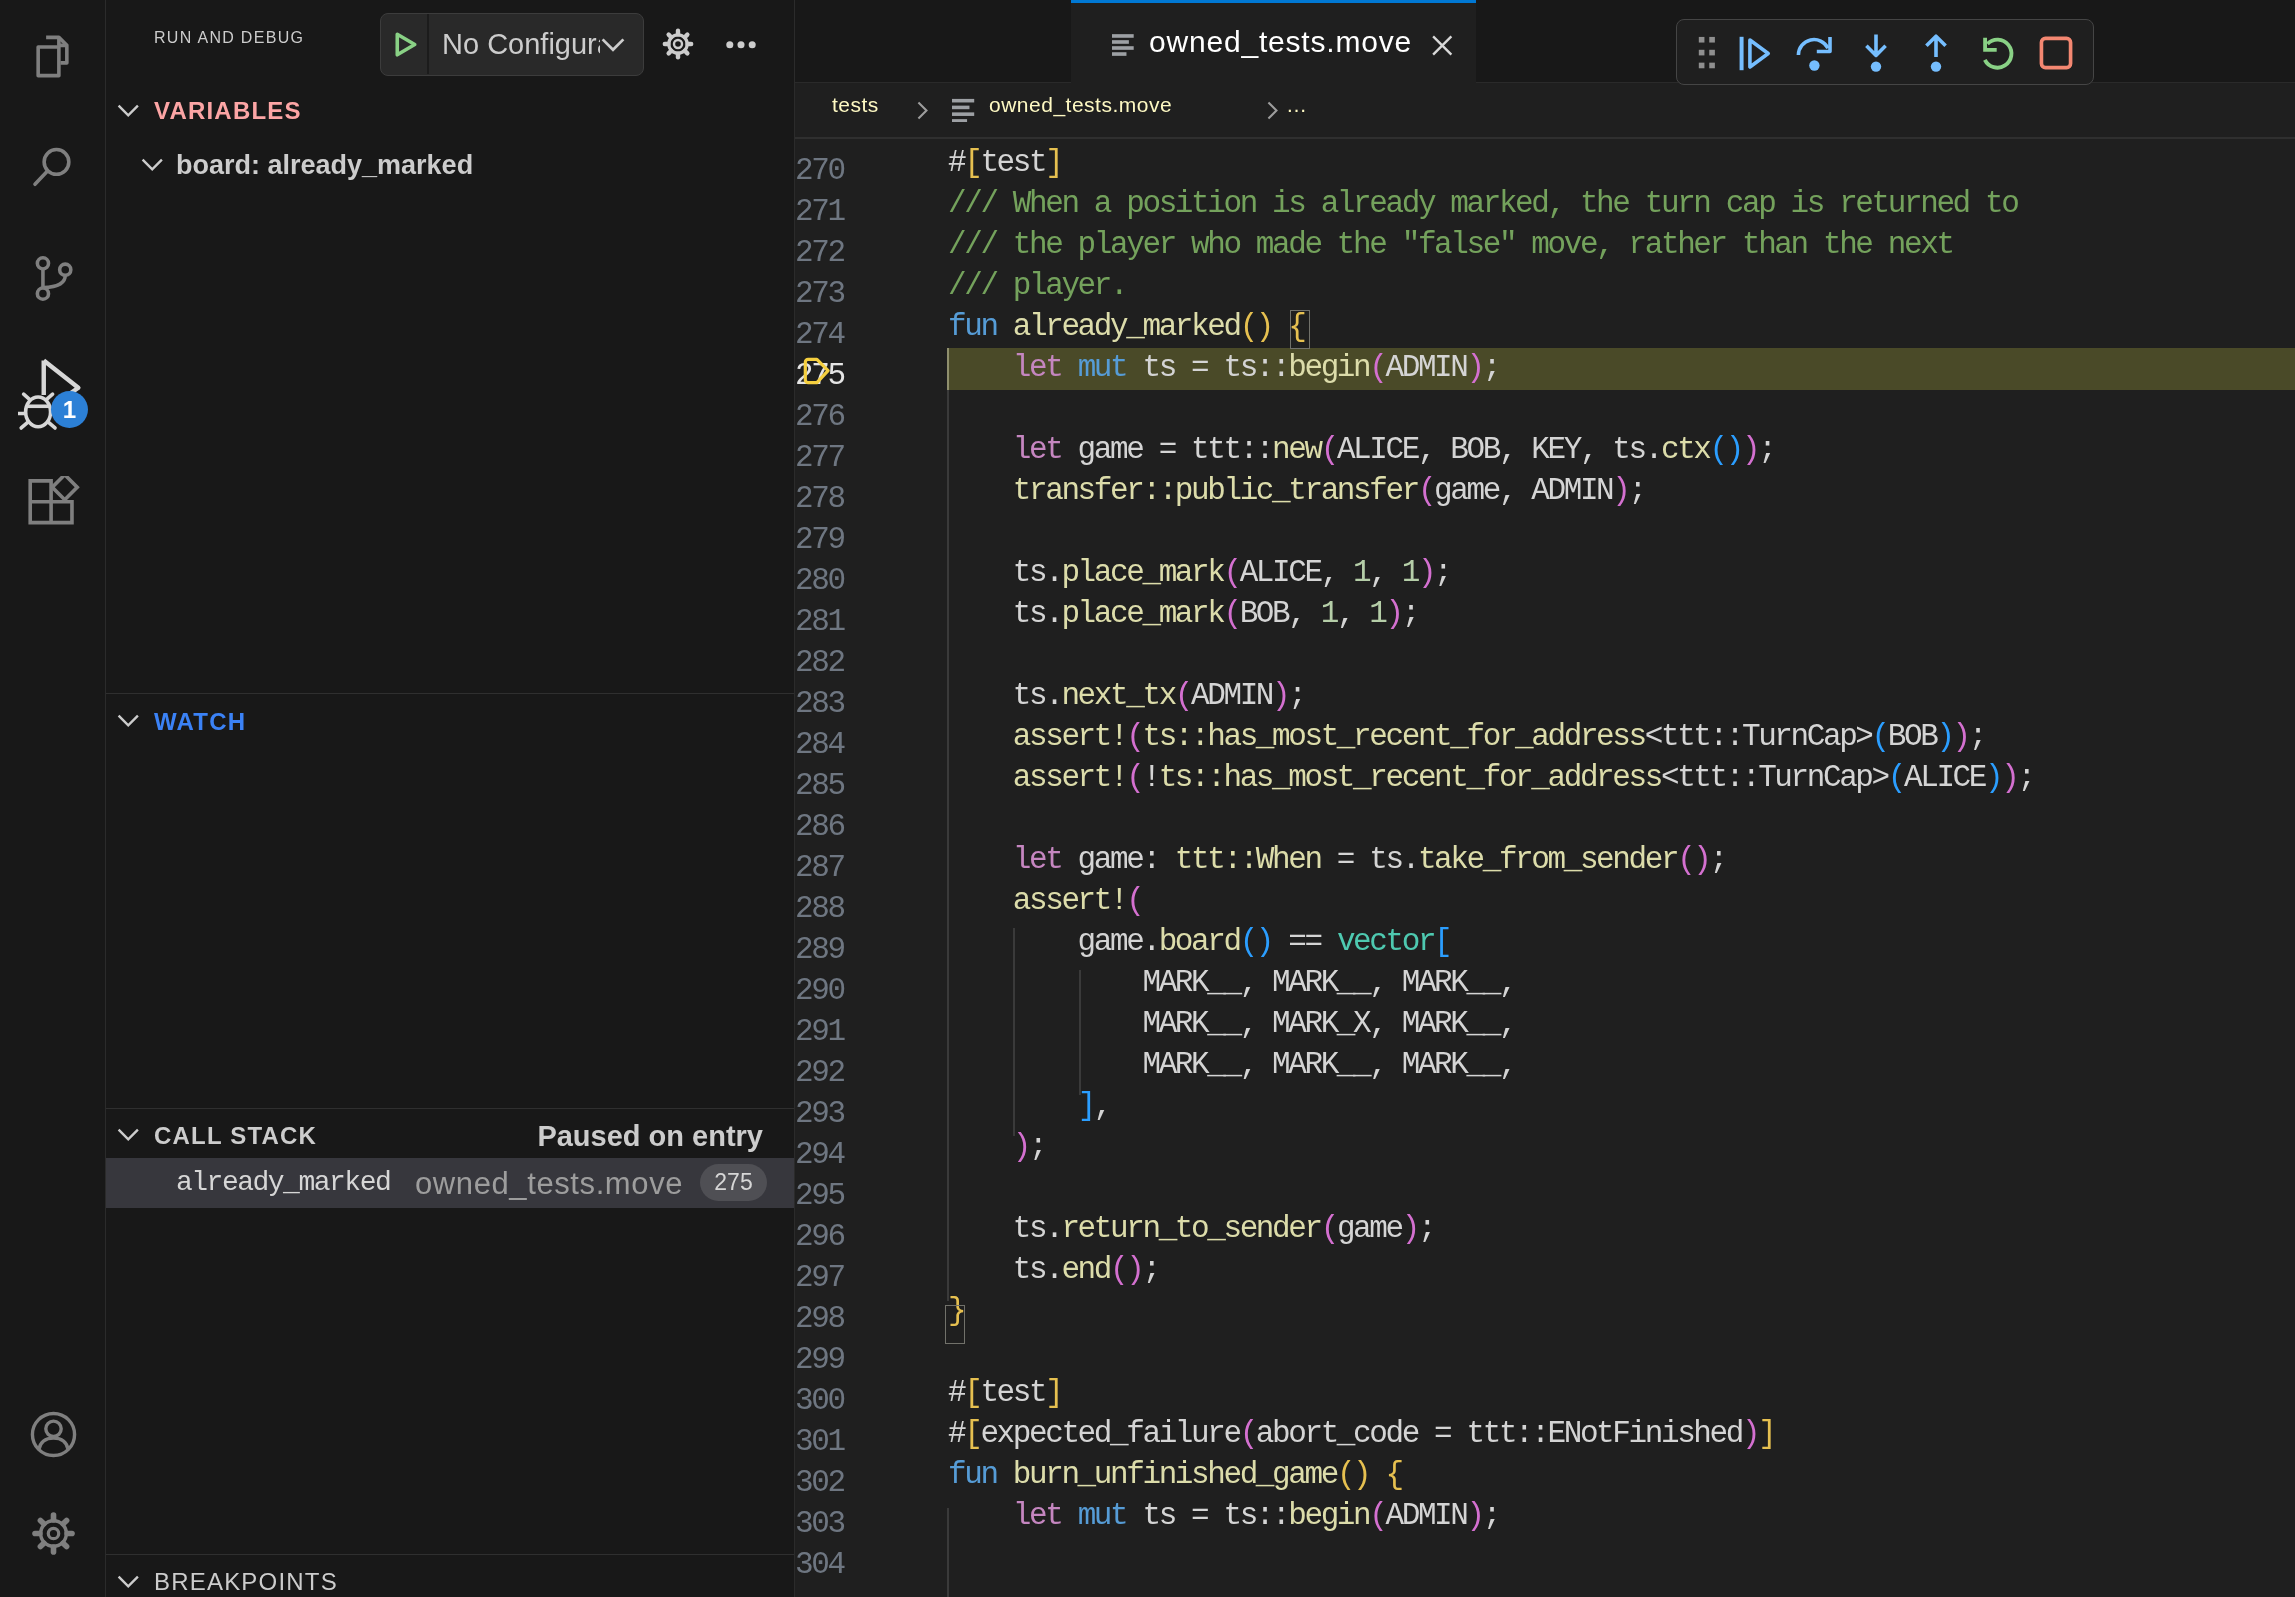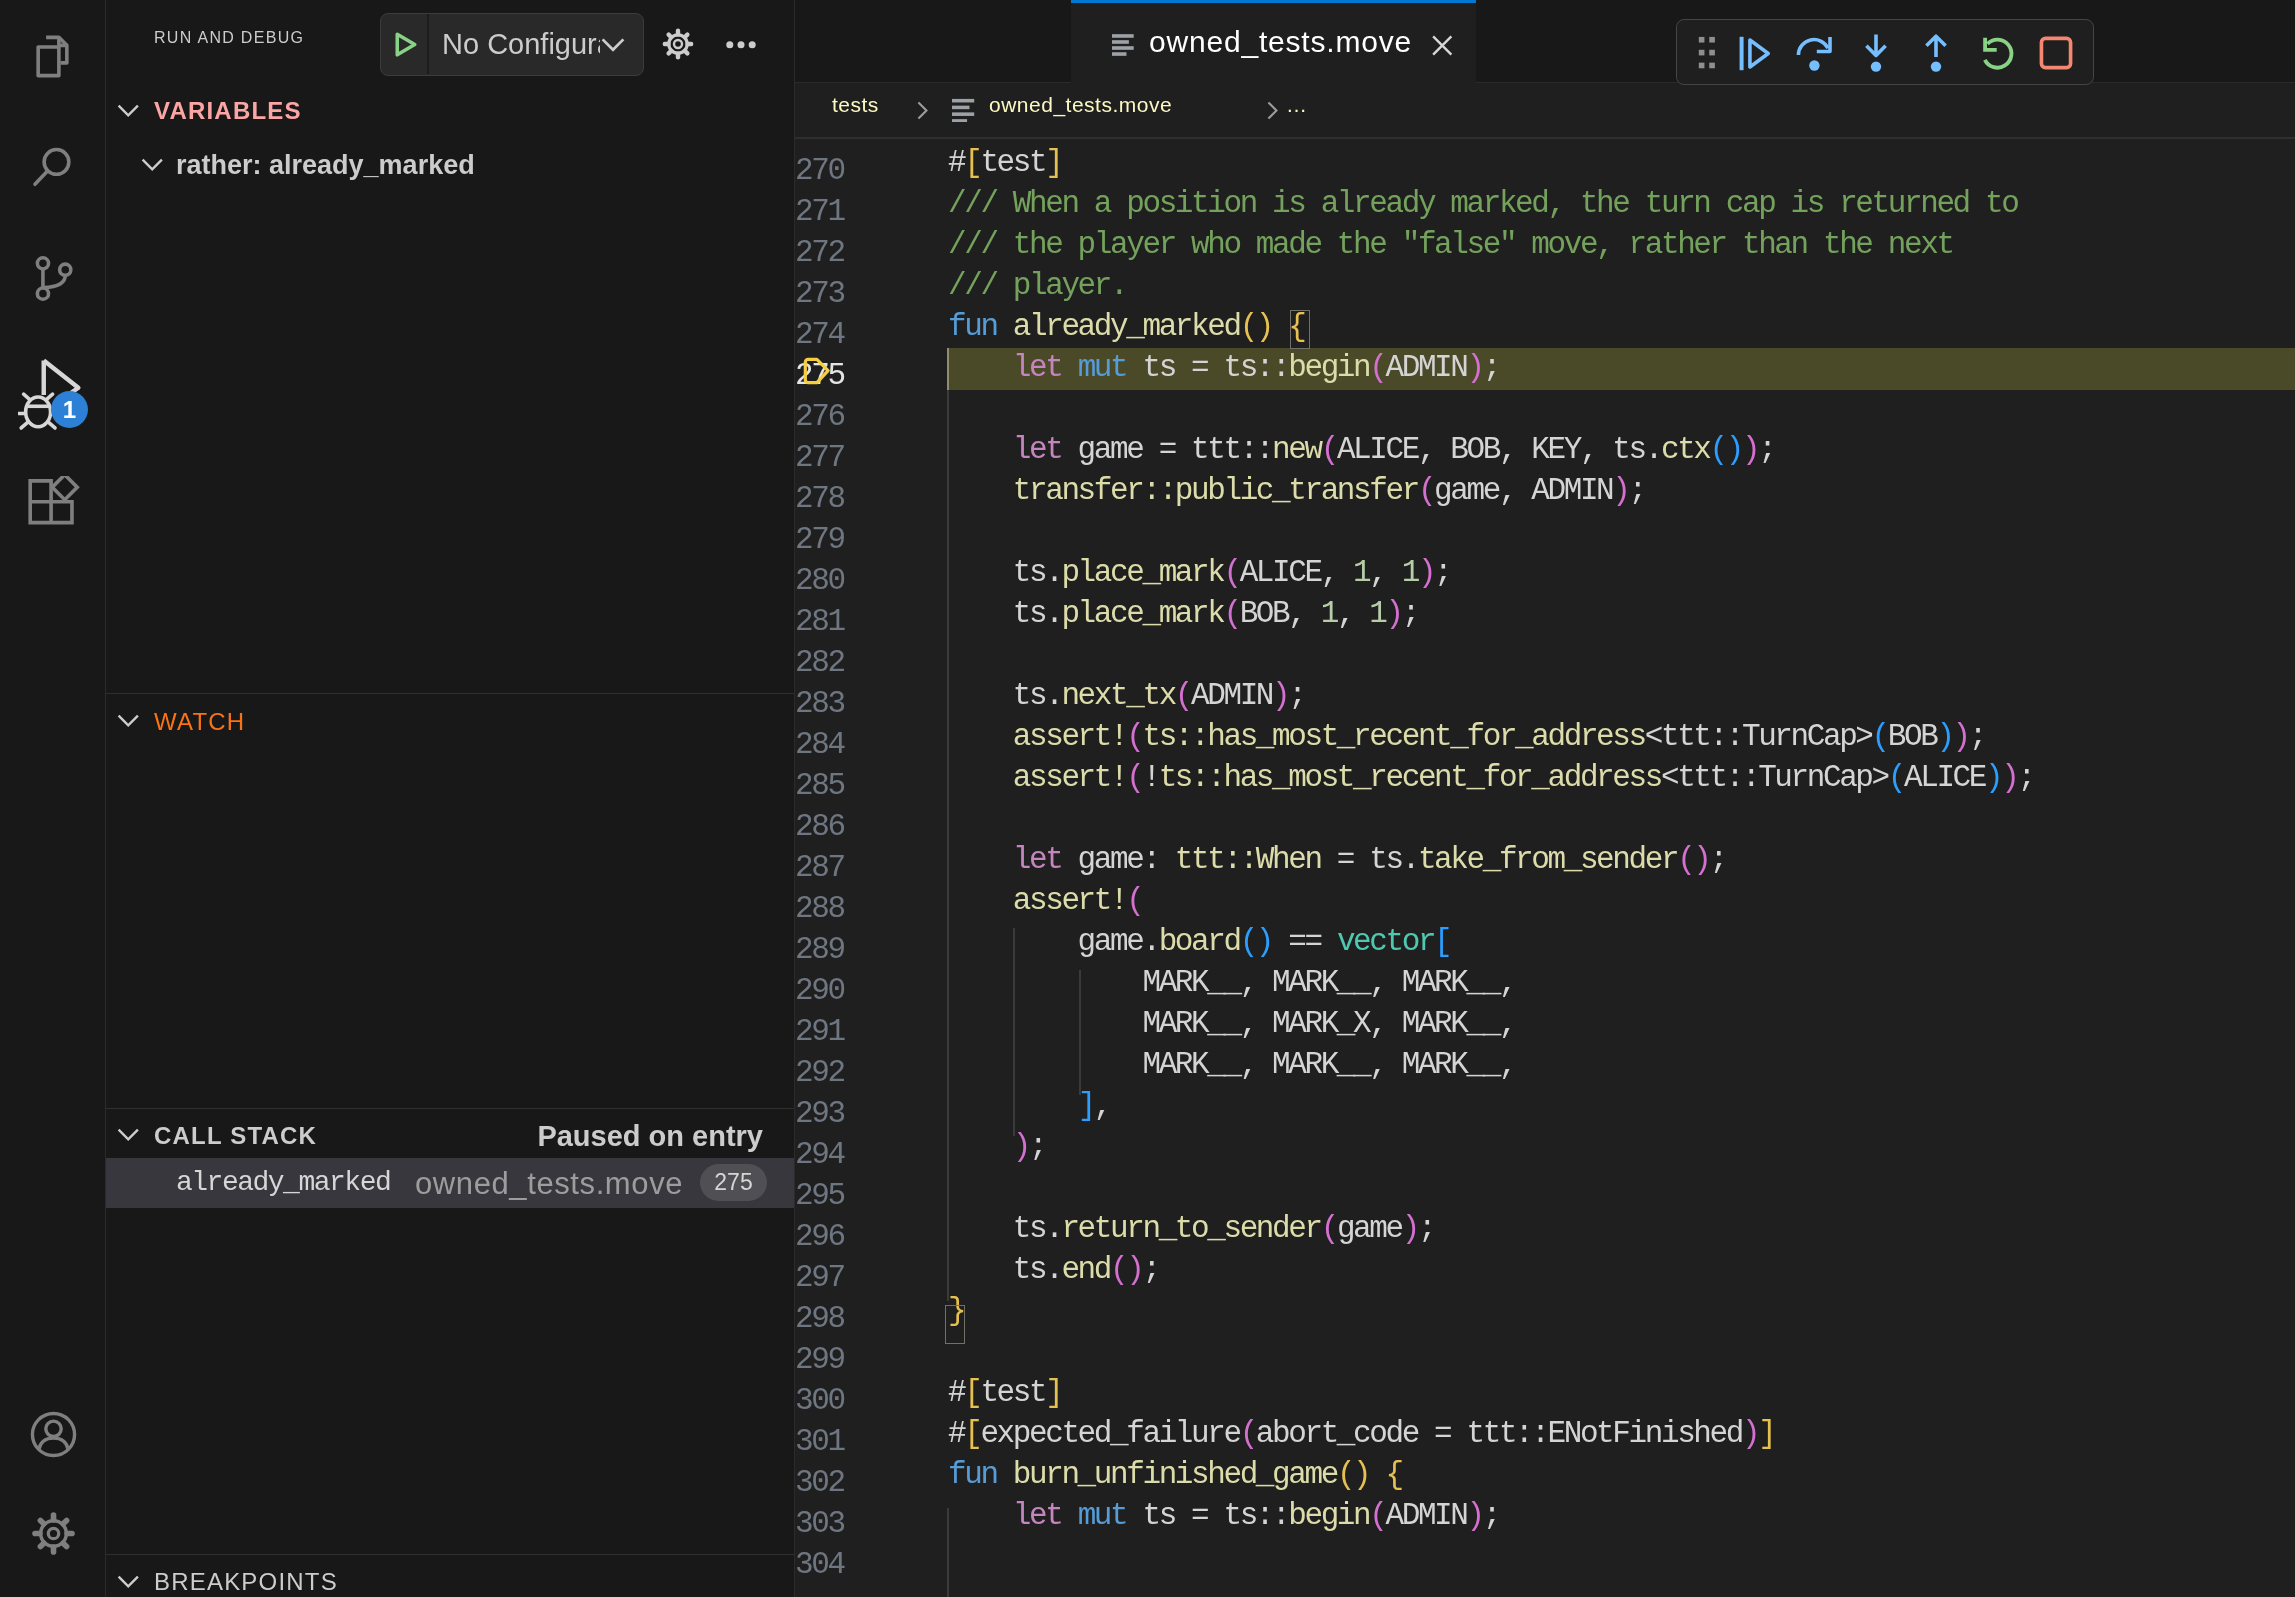--- a/index.html
+++ b/index.html
@@ -130,27 +130,27 @@
       </g>
   </svg>
 
   <svg class="abs" style="left:10.5px;top:104px" width="22.5" height="13.7" viewBox="0 0 28 17">
       <path d="M2 2 L14 14 L26 2" fill="none" stroke="#cccccc" stroke-width="3"></path>
     </svg>
   <div class="abs" style="left:48px;top:97px;font-size:24px;font-weight:700;color:#fca5a5;letter-spacing:1.2px">VARIABLES</div>
   <svg class="abs" style="left:35px;top:158px" width="22.5" height="13.7" viewBox="0 0 28 17">
       <path d="M2 2 L14 14 L26 2" fill="none" stroke="#cccccc" stroke-width="3"></path>
     </svg>
-  <div class="abs" style="left:70px;top:150px;font-size:27px;font-weight:600;color:#cccccc">rather: already_marked</div>
+  <div class="abs" style="left:70px;top:150px;font-size:27px;font-weight:600;color:#cccccc">board: already_marked</div>
 
   <div class="divider" style="top:693px"></div>
   <svg class="abs" style="left:10.5px;top:714px" width="22.5" height="13.7" viewBox="0 0 28 17">
       <path d="M2 2 L14 14 L26 2" fill="none" stroke="#cccccc" stroke-width="3"></path>
     </svg>
-  <div class="abs" style="left:48px;top:708px;font-size:24px;font-weight:400;color:#f97316;letter-spacing:1.2px">WATCH</div>
+  <div class="abs" style="left:48px;top:708px;font-size:24px;font-weight:700;color:#3b82f6;letter-spacing:1.2px">WATCH</div>
 
   <div class="divider" style="top:1108px"></div>
   <svg class="abs" style="left:10.5px;top:1128px" width="22.5" height="13.7" viewBox="0 0 28 17">
       <path d="M2 2 L14 14 L26 2" fill="none" stroke="#cccccc" stroke-width="3"></path>
     </svg>
   <div class="abs" style="left:48px;top:1122px;font-size:24px;font-weight:700;color:#cccccc;letter-spacing:1.2px">CALL STACK</div>
   <div class="abs" style="left:376px;top:1120px;width:281px;font-size:29px;font-weight:700;color:#cccccc;text-align:right">Paused on entry</div>
   <div class="abs" style="left:0;top:1158px;width:688px;height:50px;background:#37373d">
     <div class="abs" style="left:70px;top:8.8px;font-family:'Liberation Mono',monospace;font-size:28px;letter-spacing:-1.5px;color:#d6d6d6">already_marked</div>
     <div class="abs" style="left:309px;top:8px;font-size:31px;letter-spacing:0.6px;color:#9d9d9d">owned_tests.move</div>

